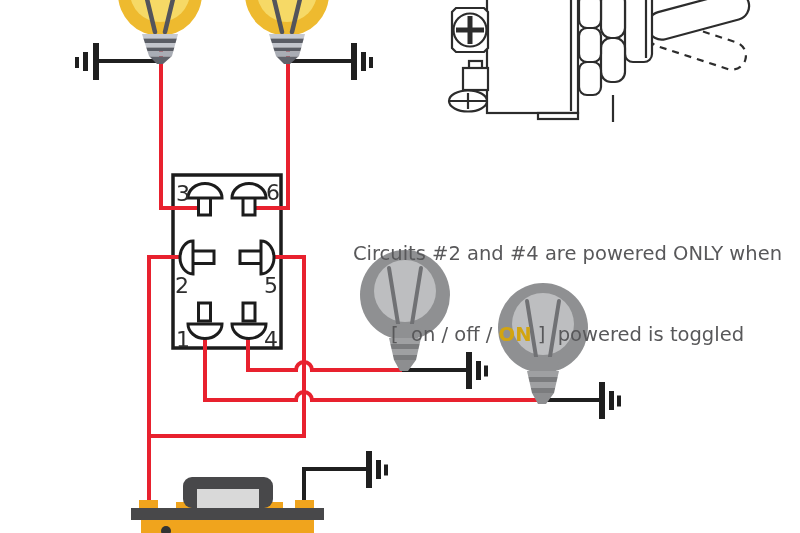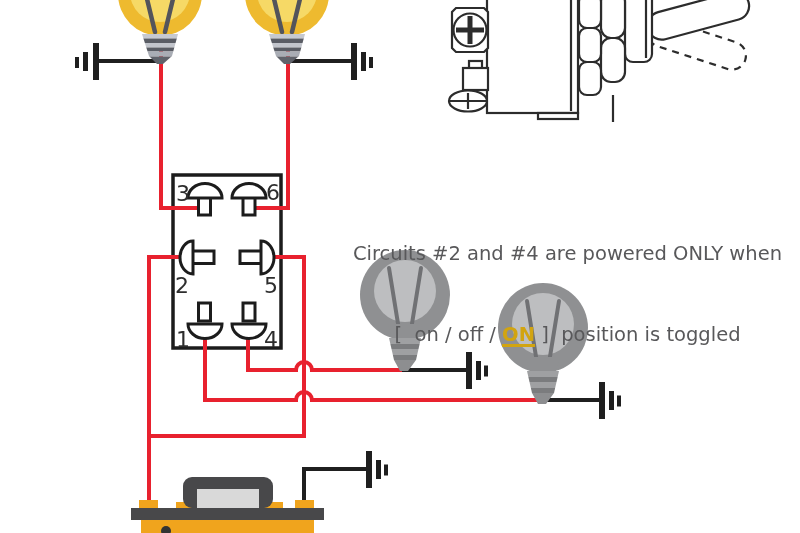--- a/index.html
+++ b/index.html
@@ -18,21 +18,21 @@
   .la         { fill:none; stroke:#2c2c2c; stroke-width:2.2; }
   .laf        { fill:#fff; stroke:#2c2c2c; stroke-width:2.2; }
 
   .note {
     position:absolute; left:325px; top:186px; width:485px;
     text-align:center; font-size:19.5px; line-height:27px;
     color:var(--text_gray,#58585a); white-space:pre-wrap;
   }
   .note .on {
     color:var(--highlight_gold,#d2a410); font-weight:bold;
-    text-decoration:underline; text-decoration-thickness:2.5px; text-underline-offset:3px;
+    text-decoration-thickness:2.5px; text-underline-offset:3px;
   }
 </style>
 </head>
 <body>
 
 <div class="page">
 
 <svg width="800" height="533" viewBox="0 0 800 533">
 
   <g>
@@ -225,16 +225,16 @@
     <rect x="197" y="489" width="62" height="19" fill="#d9d9d9"></rect>
     <rect x="131" y="508" width="193" height="12" fill="#48484a"></rect>
     <rect x="141" y="520" width="173" height="14" fill="#f0a41d"></rect>
     <circle cx="166" cy="531" r="5" fill="#333333"></circle>
   </g>
 
 </svg>
 
 <div class="note">
   <div><span>Circuits #2 and #4 are powered ONLY when</span></div>
-  <div><span>[  on / off / </span><span class="on">ON</span><span> ]  position is toggled</span></div>
+  <div><span>[  on / off / </span><span class="on">ON</span><span> ]  powered is toggled</span></div>
 </div>
 
 </div>
 
 </body></html>

